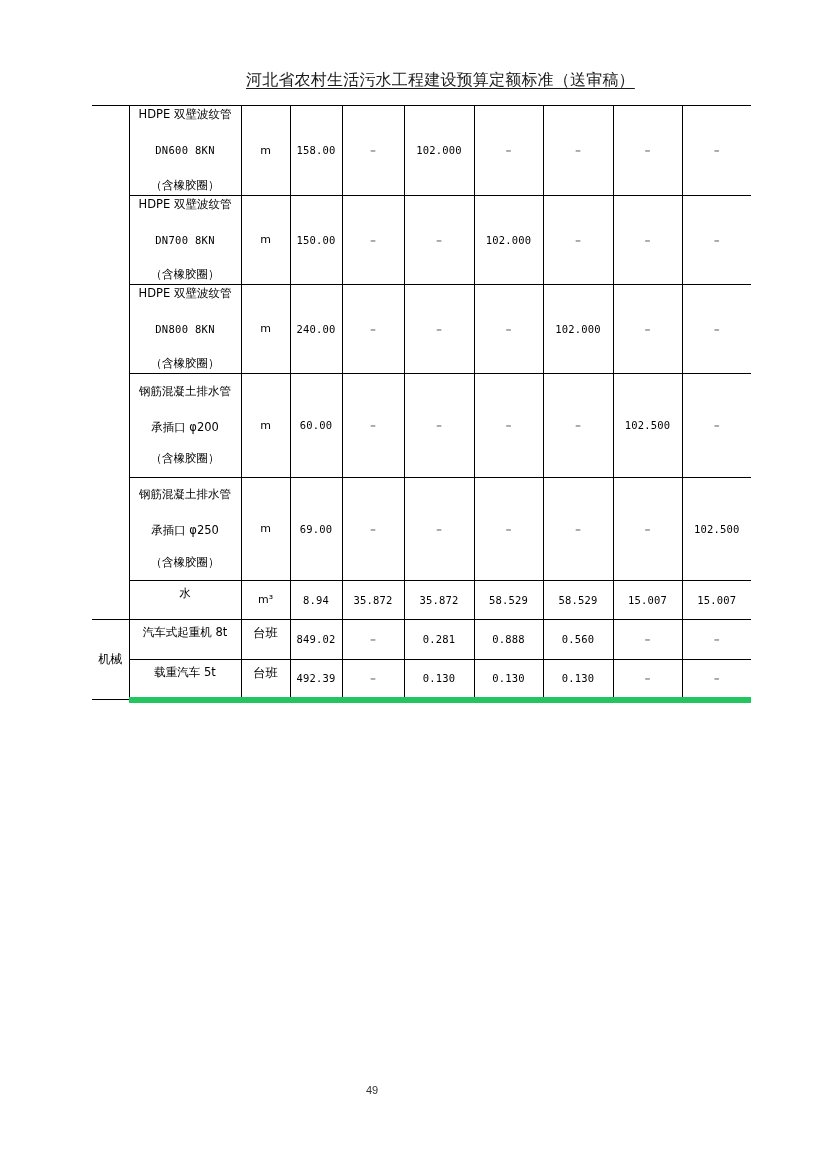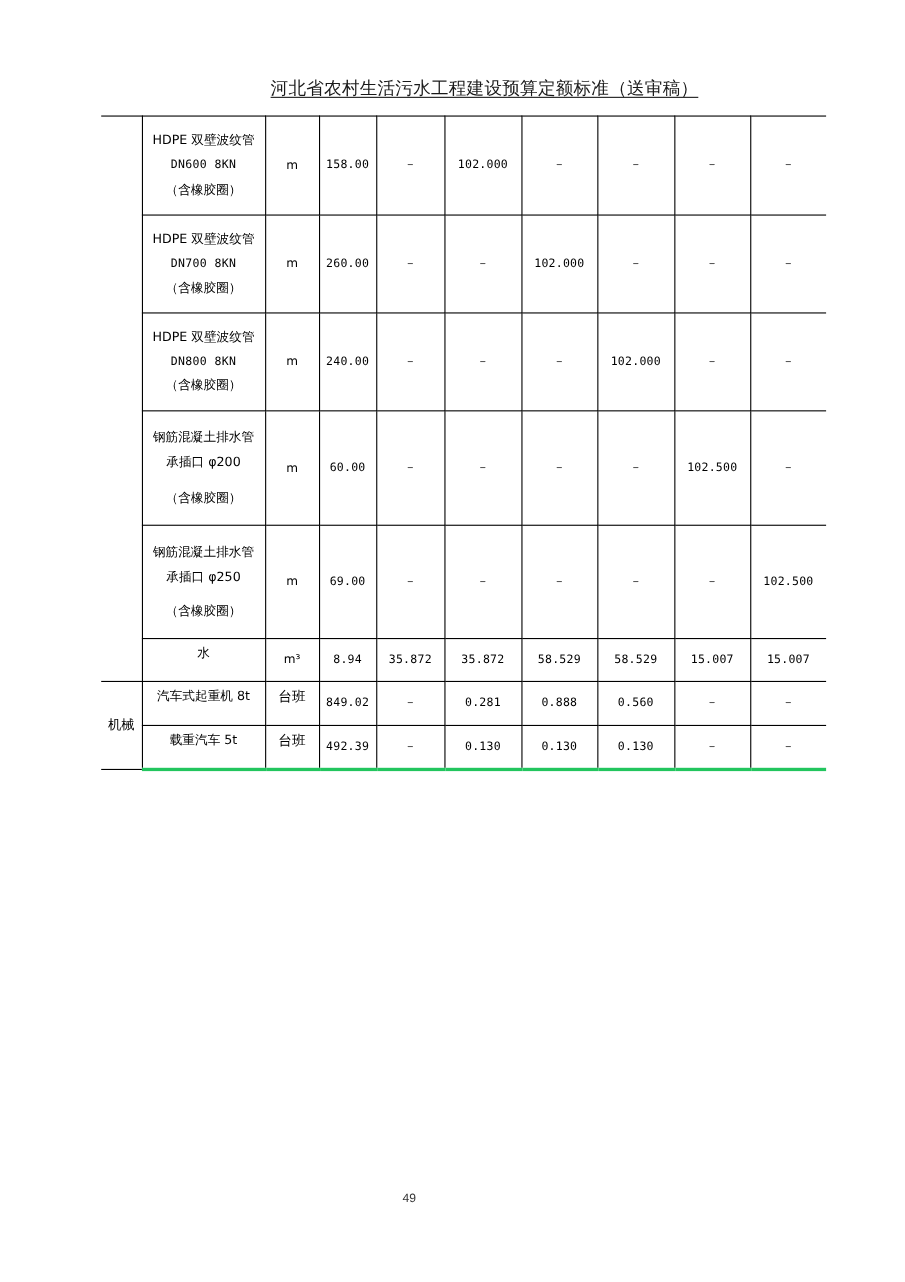--- a/index.html
+++ b/index.html
@@ -38,26 +38,26 @@
     .quota-table td {
       border: 1px solid #000;
       text-align: center;
       vertical-align: middle;
       padding: 0;
       line-height: 1.2;
     }
     .quota-table tr:first-child td { border-top: 1.5px solid #000; }
     .quota-table td:first-child { border-left: none; }
     .quota-table td:last-child { border-right: none; }
-    .quota-table tr.last-row td { border-bottom: 3px solid #22c55e; }
+    .quota-table tr.last-row td { border-bottom: 6px solid #22c55e; }
     .quota-table tr.group-start td { border-top: 1.5px solid #000; }
     .cat-cell { font-size: 12px; }
     .name-cell { font-size: 11.5px; }
     .name-line { display: block; white-space: nowrap; }
-    .name-line + .name-line { margin-top: 9px; }
+    .name-line + .name-line { margin-top: 22px; }
     .name-line.gap-lg { margin-top: 18px; }
     .mono { font-family: "DejaVu Sans Mono", monospace; font-size: 10.5px; letter-spacing: 0.3px; }
     .unit-cell { font-size: 11px; }
     .unit-cn { font-size: 12.5px; font-family: Liberation Serif, serif; }
     .val { font-family: "DejaVu Sans Mono", monospace; font-size: 10.5px; letter-spacing: 0.2px; }
     .top-align { vertical-align: top !important; padding-top: 6px !important; }
     .page-number {
       position: absolute;
       left: 0;
       width: 744px;
@@ -105,21 +105,21 @@
       <td class="val">－</td>
     </tr>
 
     <tr style="height:89px">
       <td class="name-cell">
         <span class="name-line">HDPE 双壁波纹管</span>
         <span class="name-line mono">DN700 8KN</span>
         <span class="name-line">（含橡胶圈）</span>
       </td>
       <td class="unit-cell">m</td>
-      <td class="val">260.00</td>
+      <td class="val">150.00</td>
       <td class="val">－</td>
       <td class="val">－</td>
       <td class="val">102.000</td>
       <td class="val">－</td>
       <td class="val">－</td>
       <td class="val">－</td>
     </tr>
 
     <tr style="height:89px">
       <td class="name-cell">

